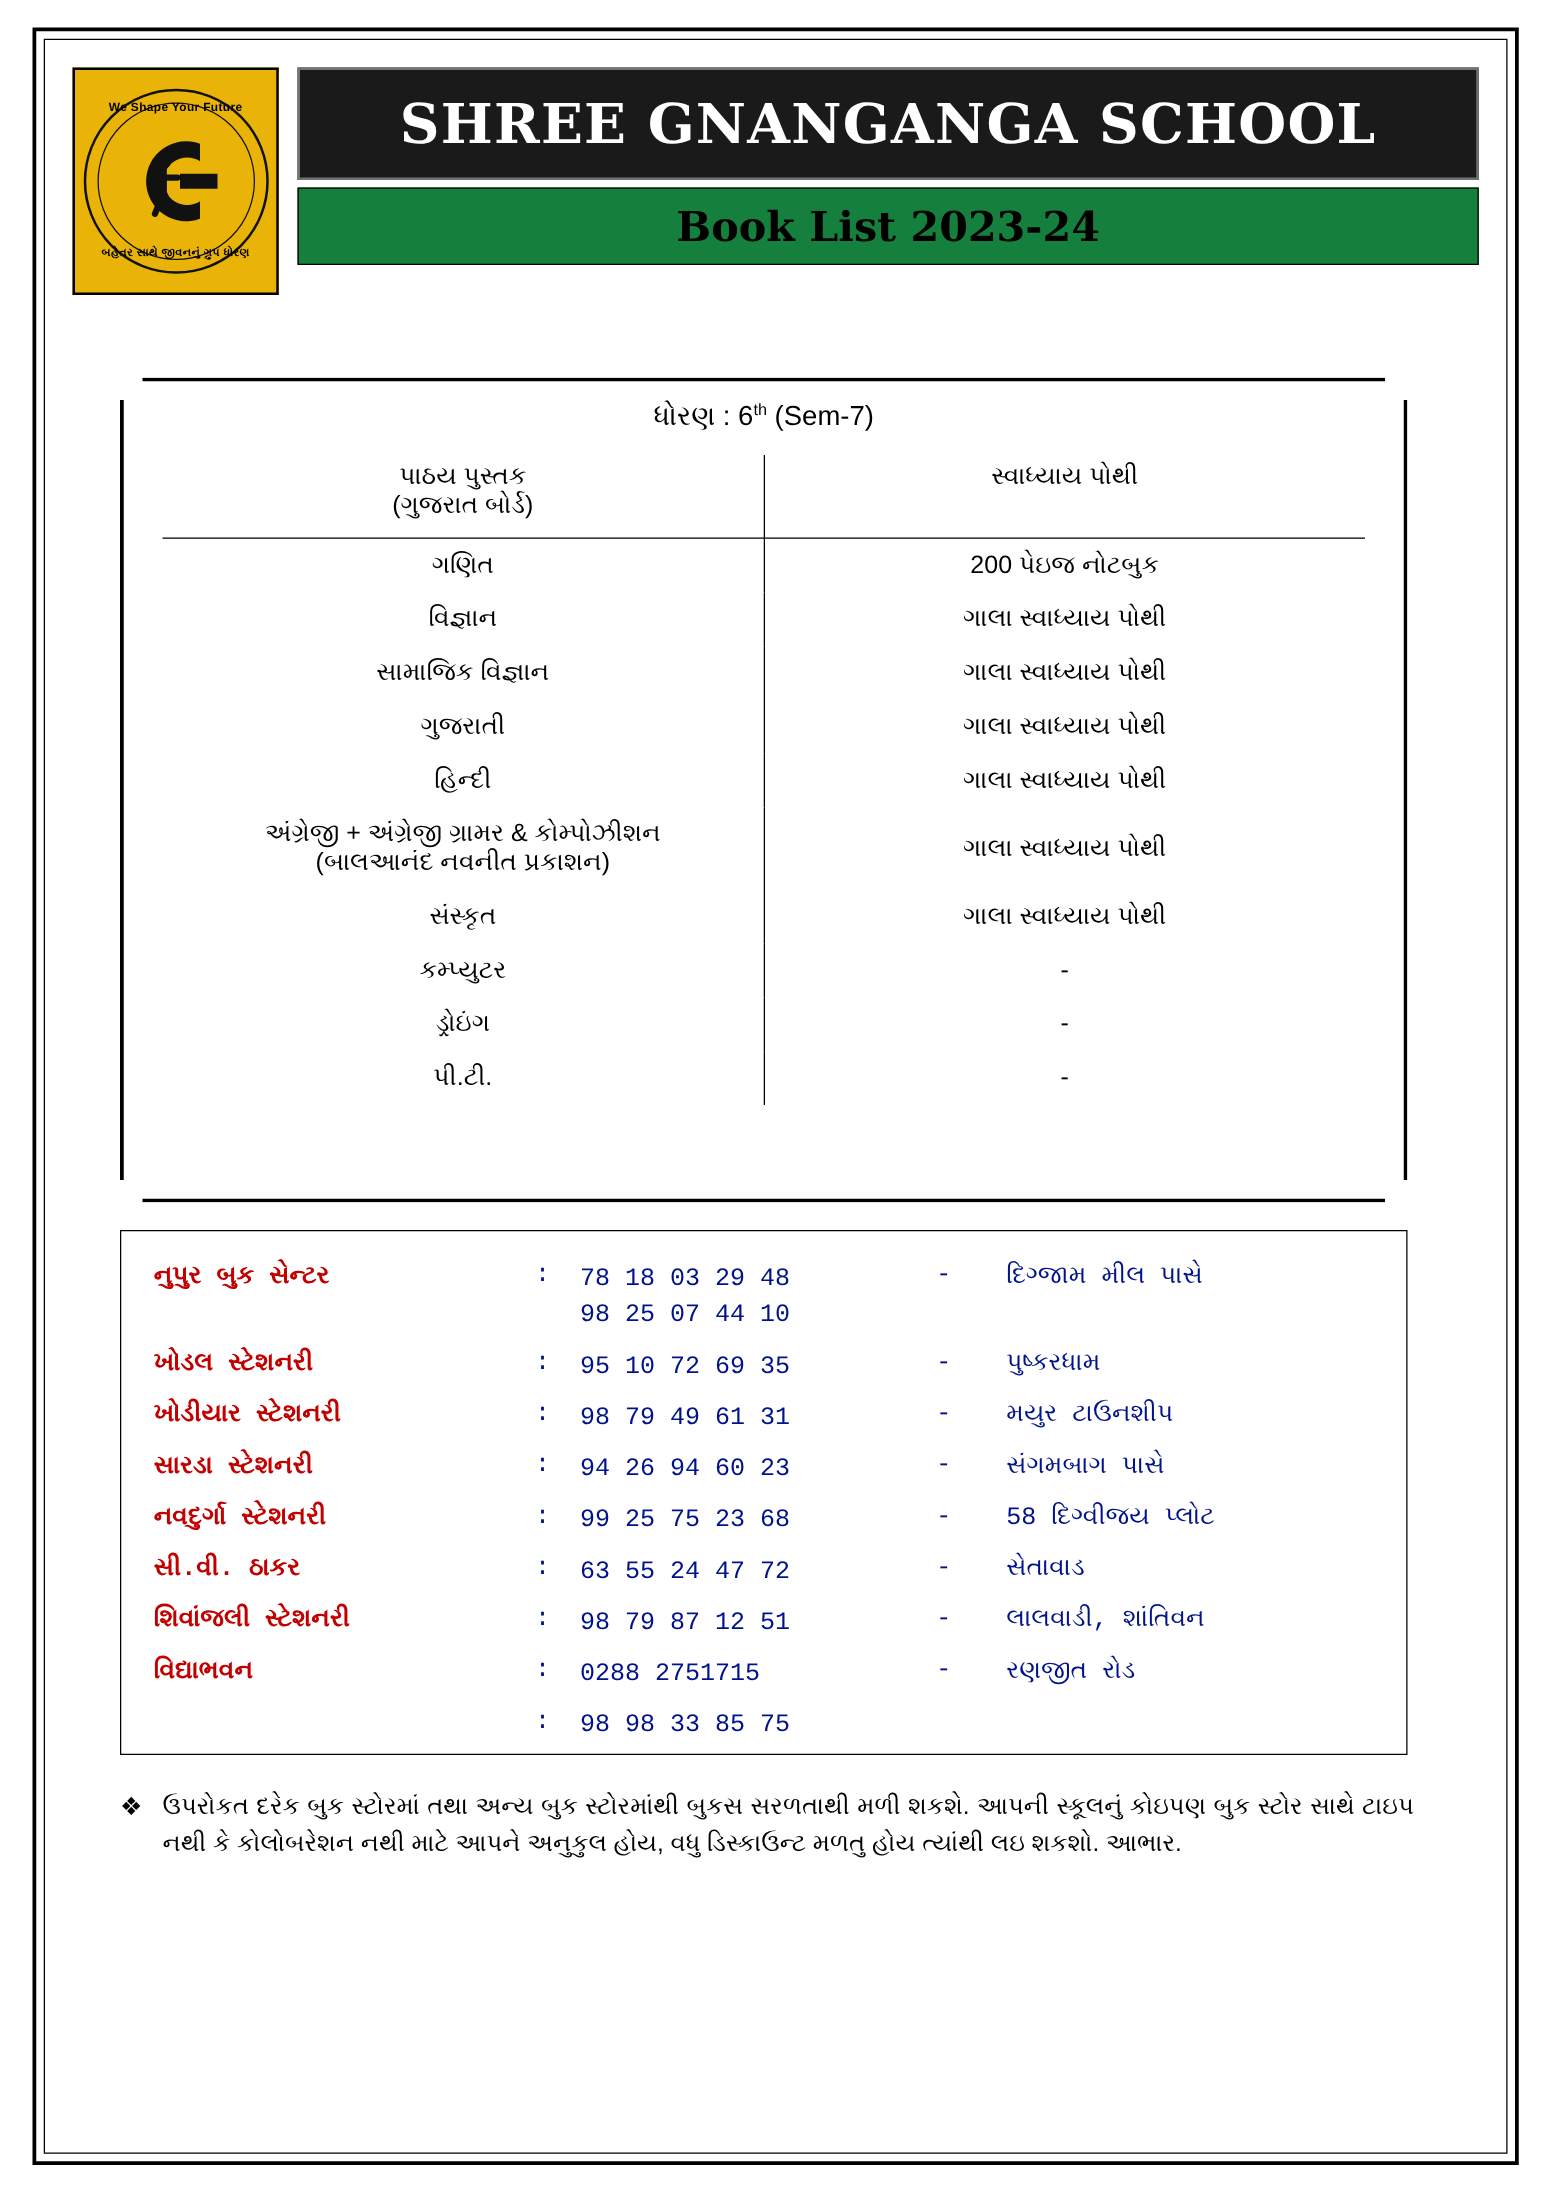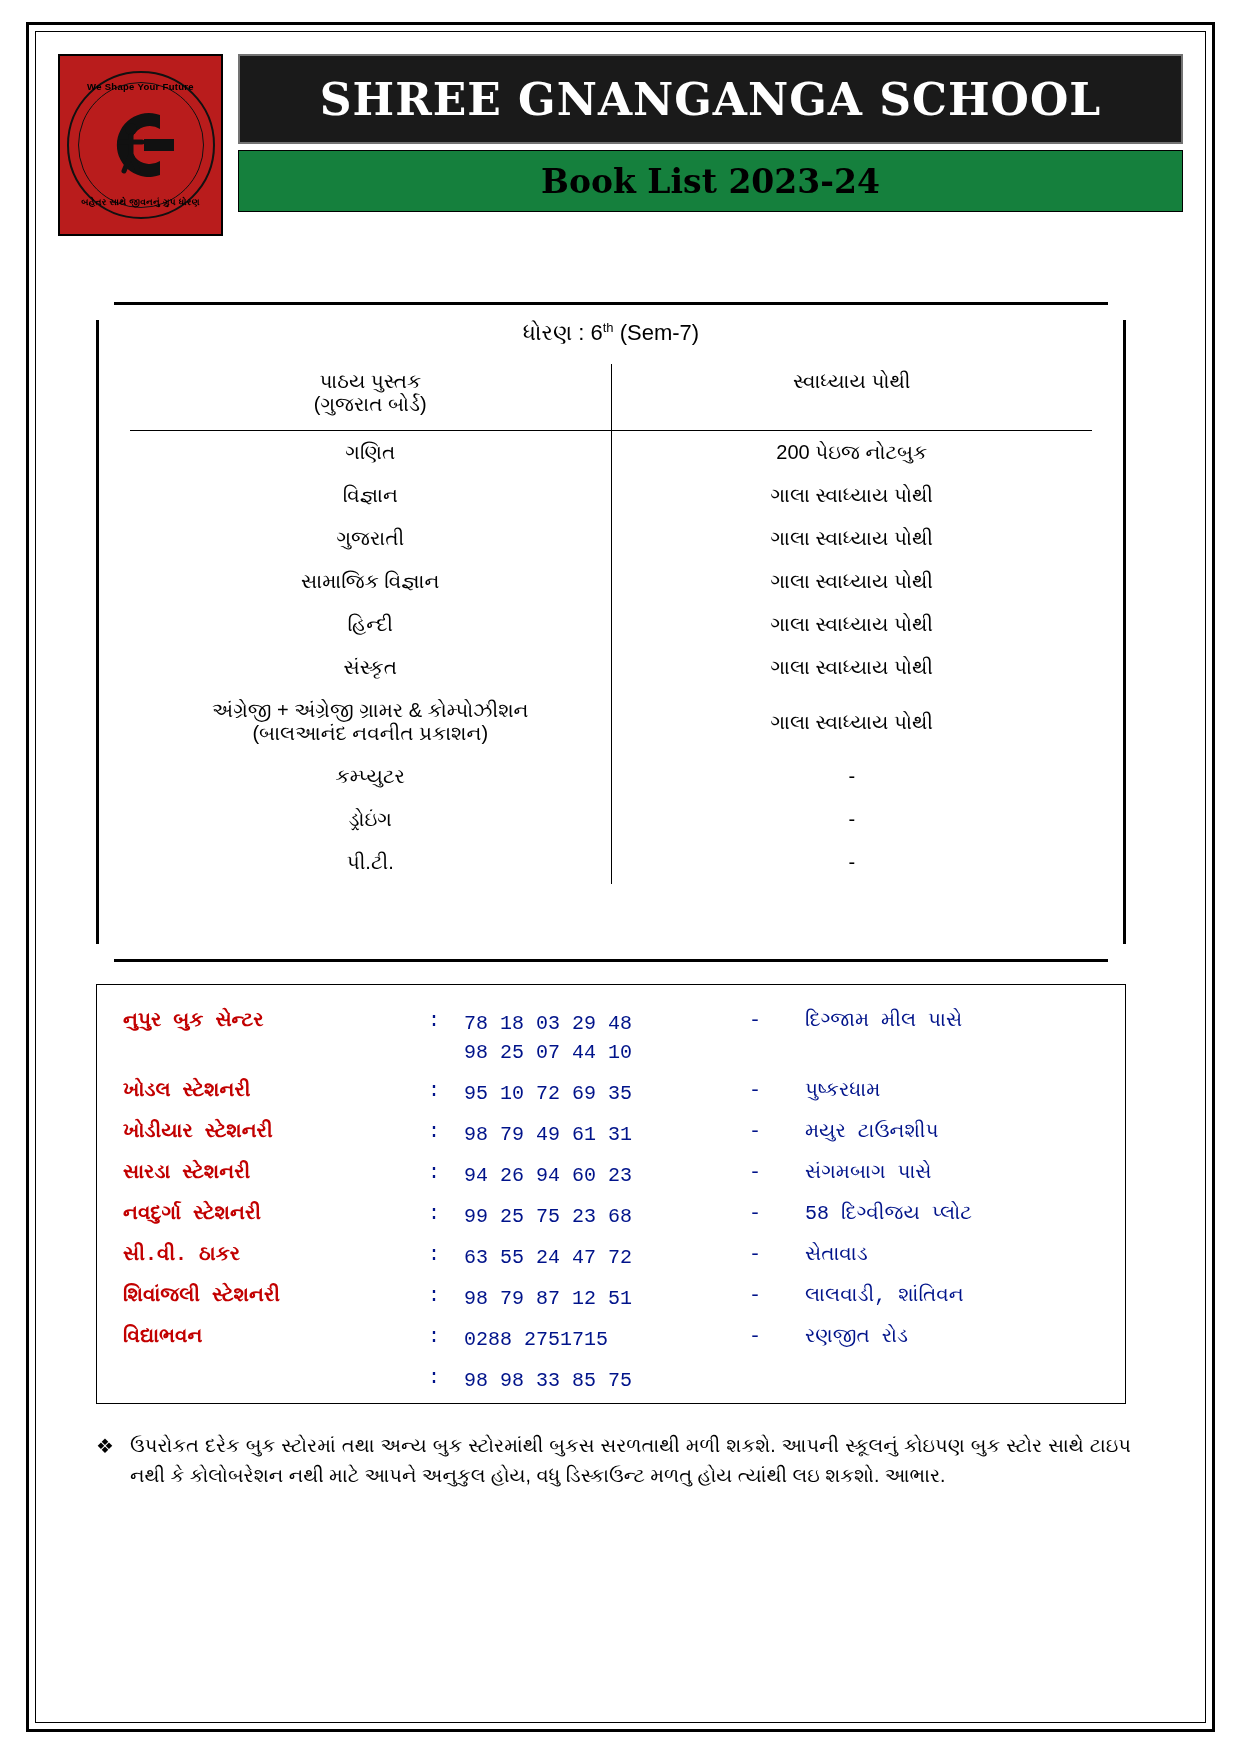--- a/index.html
+++ b/index.html
@@ -42,21 +42,21 @@
     height: 182px;
   }
   .logo-box {
     position: absolute;
     left: 0;
     top: 0;
     width: 165px;
     height: 182px;
     border: 2px solid #000;
     box-sizing: border-box;
-    background: #b91c1c;
+    background: #eab308;
   }
   .logo-circle {
     position: absolute;
     left: 50%;
     top: 50%;
     transform: translate(-50%, -50%);
     width: 148px;
     height: 148px;
     border-radius: 50%;
     border: 2px solid #111;
@@ -321,43 +321,43 @@
           <tbody>
             <tr>
               <td class="left-col">ગણિત</td>
               <td>200 પેઇજ  નોટબુક</td>
             </tr>
             <tr>
               <td class="left-col">વિજ્ઞાન</td>
               <td>ગાલા  સ્વાધ્યાય  પોથી</td>
             </tr>
             <tr>
+              <td class="left-col">સામાજિક  વિજ્ઞાન</td>
+              <td>ગાલા  સ્વાધ્યાય  પોથી</td>
+            </tr>
+            <tr>
               <td class="left-col">ગુજરાતી</td>
               <td>ગાલા  સ્વાધ્યાય  પોથી</td>
             </tr>
             <tr>
-              <td class="left-col">સામાજિક  વિજ્ઞાન</td>
-              <td>ગાલા  સ્વાધ્યાય  પોથી</td>
-            </tr>
-            <tr>
               <td class="left-col">હિન્દી</td>
-              <td>ગાલા  સ્વાધ્યાય  પોથી</td>
-            </tr>
-            <tr>
-              <td class="left-col">સંસ્કૃત</td>
               <td>ગાલા  સ્વાધ્યાય  પોથી</td>
             </tr>
             <tr>
               <td class="left-col">
                 <span class="small2">અંગ્રેજી + અંગ્રેજી ગ્રામર &amp; કોમ્પોઝીશન</span>
                 <span class="small2">(બાલઆનંદ નવનીત પ્રકાશન)</span>
               </td>
               <td>ગાલા  સ્વાધ્યાય  પોથી</td>
             </tr>
             <tr>
+              <td class="left-col">સંસ્કૃત</td>
+              <td>ગાલા  સ્વાધ્યાય  પોથી</td>
+            </tr>
+            <tr>
               <td class="left-col">કમ્પ્યુટર</td>
               <td>-</td>
             </tr>
             <tr>
               <td class="left-col">ડ્રોઇંગ</td>
               <td>-</td>
             </tr>
             <tr>
               <td class="left-col">પી.ટી.</td>
               <td>-</td>

